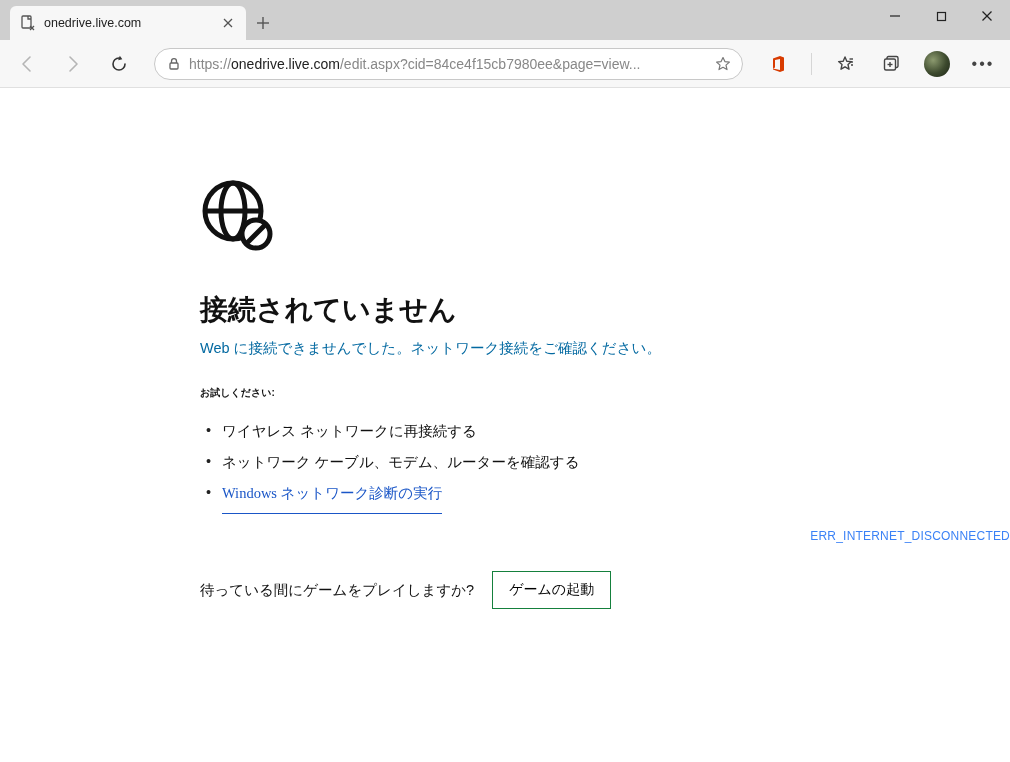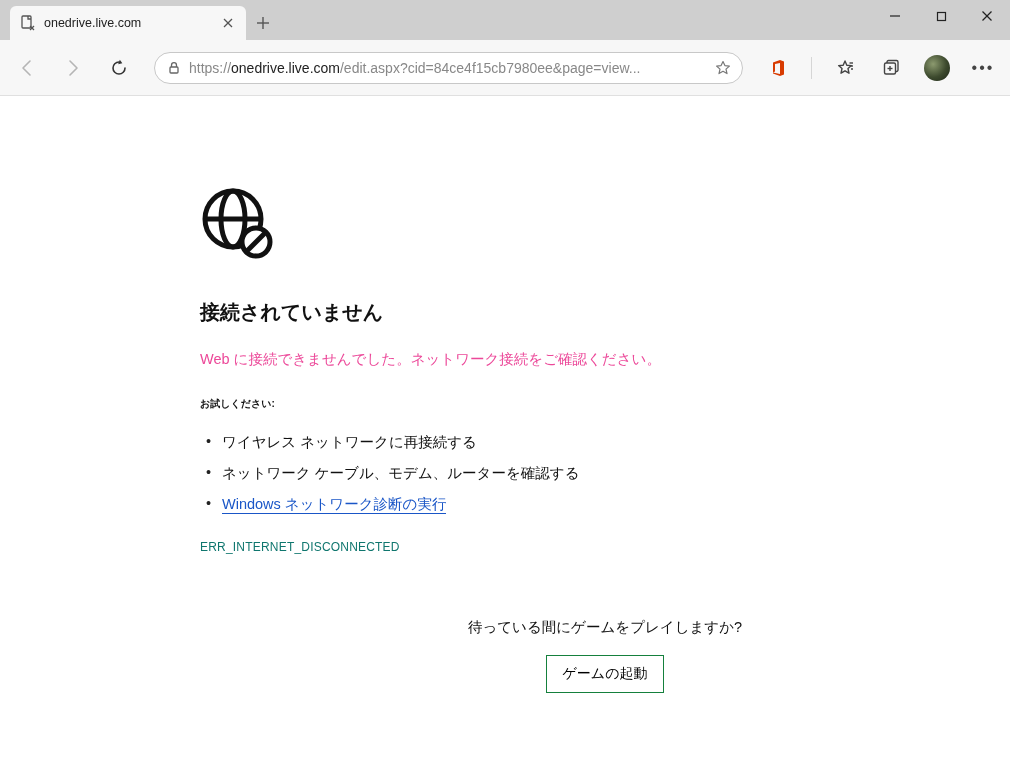--- a/index.html
+++ b/index.html
@@ -49,21 +49,21 @@
     position:absolute; right:0; top:0; height:40px;
     display:flex;
   }
   .win-btn {
     width: 46px; height: 32px;
     display:flex; align-items:center; justify-content:center;
     cursor:pointer;
   }
   
   .toolbar {
-    height: 56px;
+    height: 48px;
     background: #f7f7f7;
     display:flex;
     align-items:center;
     padding: 0 10px;
     gap: 12px;
     border-bottom: 1px solid #e0e0e0;
   }
   .tool-btn {
     width: 34px; height: 34px;
     display:flex; align-items:center; justify-content:center;
@@ -95,29 +95,29 @@
     margin: 0 4px;
   }
   .more-dots { letter-spacing:2px; font-size:16px; color:#444;}
   
   .content-area {
     background:#fff;
     height: calc(762px - 40px - 46px);
     padding: 90px 0 0 200px;
   }
   .error-icon { margin-bottom: 36px;}
-  .heading { font-size: 20px; font-weight:600; margin-bottom: 24px;}
-  .message { font-size:14.5px; margin-bottom: 28px; color:#ec4899;}
+  .heading { font-size: 28px; font-weight:600; margin-bottom: 10px;}
+  .message { font-size:14.5px; margin-bottom: 28px; color:#0369a1;}
   .try-title { font-size:10px; font-weight:600; margin-bottom:22px;}
   ul.suggestions { list-style:none; margin-bottom: 26px;}
   ul.suggestions li { font-size:14.5px; margin-bottom:12px; position:relative; padding-left:22px;}
   ul.suggestions li::before { content:"•"; position:absolute; left:6px; color:#222;}
-  ul.suggestions a { color:#1a56c7; text-decoration:none; border-bottom:1px solid #1a56c7; padding-bottom:1px;}
-  .err-code { font-size:12px; color:#0f766e; margin-bottom: 64px; letter-spacing:0.2px;}
-  .game-row { display:flex; align-items:center; gap:18px;flex-direction:column;}
+  ul.suggestions a { color:#1a56c7; text-decoration:none; border-bottom:1px solid #1a56c7; padding-bottom:12px;font-family:Liberation Serif, serif;}
+  .err-code { font-size:12px; color:#3b82f6; margin-bottom: 28px; letter-spacing:0.2px;text-align:right;}
+  .game-row { display:flex; align-items:center; gap:18px;}
   .game-text { font-size:14.5px;}
   .game-btn {
     border:1px solid #15803d;
     background:#fff;
     padding: 9px 16px;
     font-size:14px;
     cursor:pointer;
     font-family:inherit;
   }
 </style>

